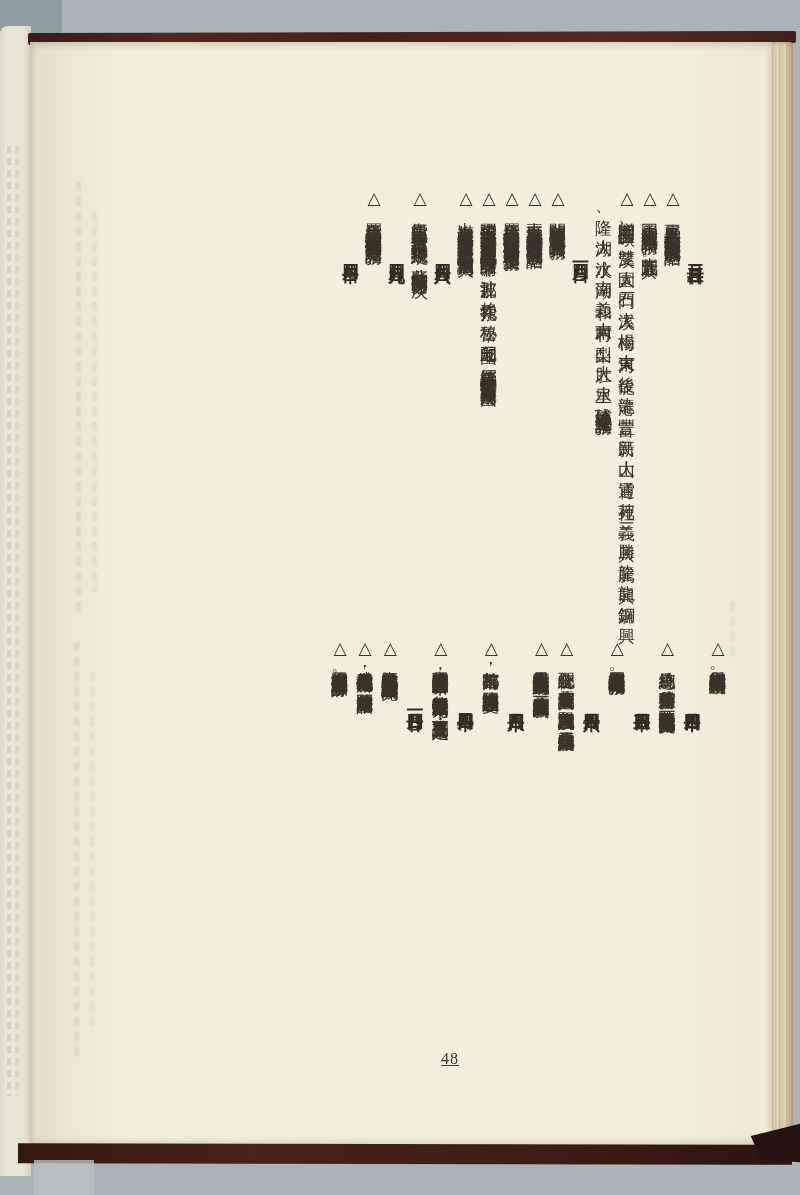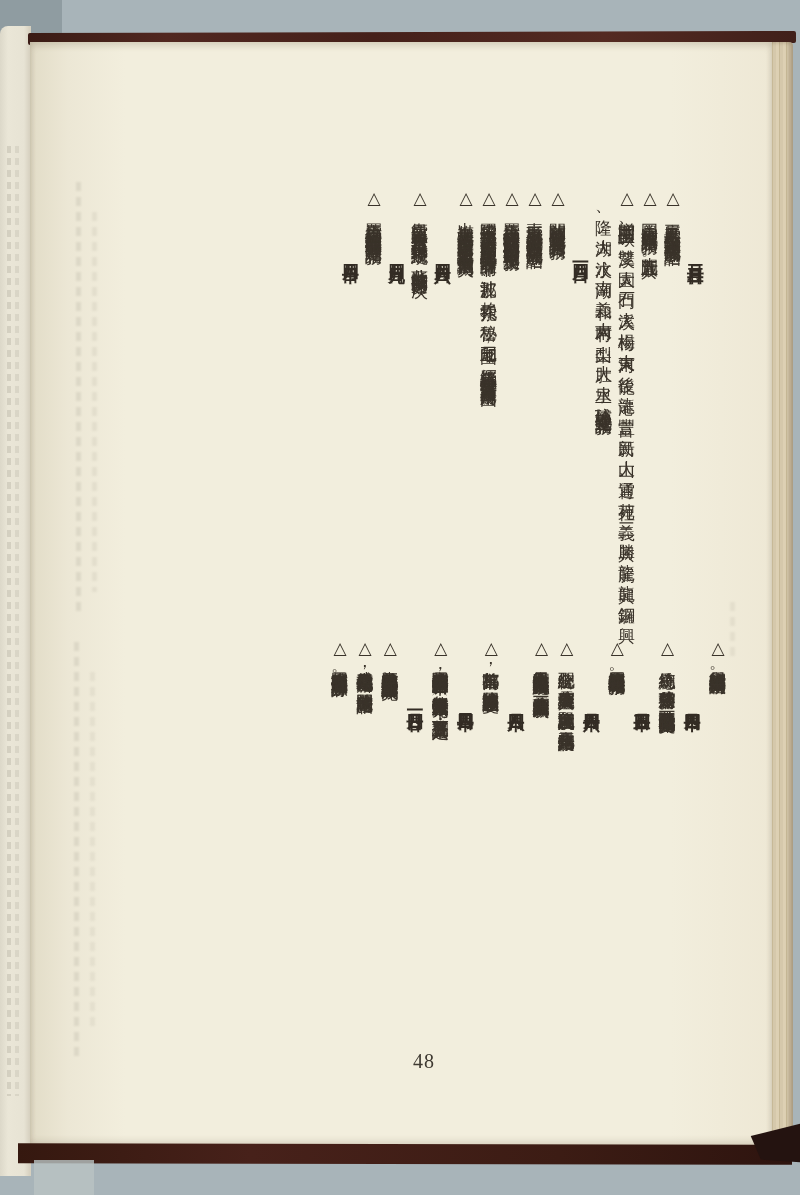--- a/index.html
+++ b/index.html
@@ -79,21 +79,21 @@
   .block-top{
     top:146px;right:65px;height:447px;
     font-size:17px;line-height:23px;letter-spacing:1.3px;
   }
   .block-bottom{
     top:596px;right:42px;height:420px;
     font-size:17px;line-height:25.2px;letter-spacing:.35px;
   }
   .page-num{
     position:absolute;left:383px;top:1008px;width:74px;
-    text-align:left;font-size:20px;color:#3f3a32;letter-spacing:1px;
+    text-align:center;font-size:16px;color:#3f3a32;letter-spacing:1px;text-decoration:underline;
   }
 </style>
 </head>
 <body>
 
 <div class="scene">
 
   <div class="bg-patch-topleft"></div>
 
   <div class="left-page">

